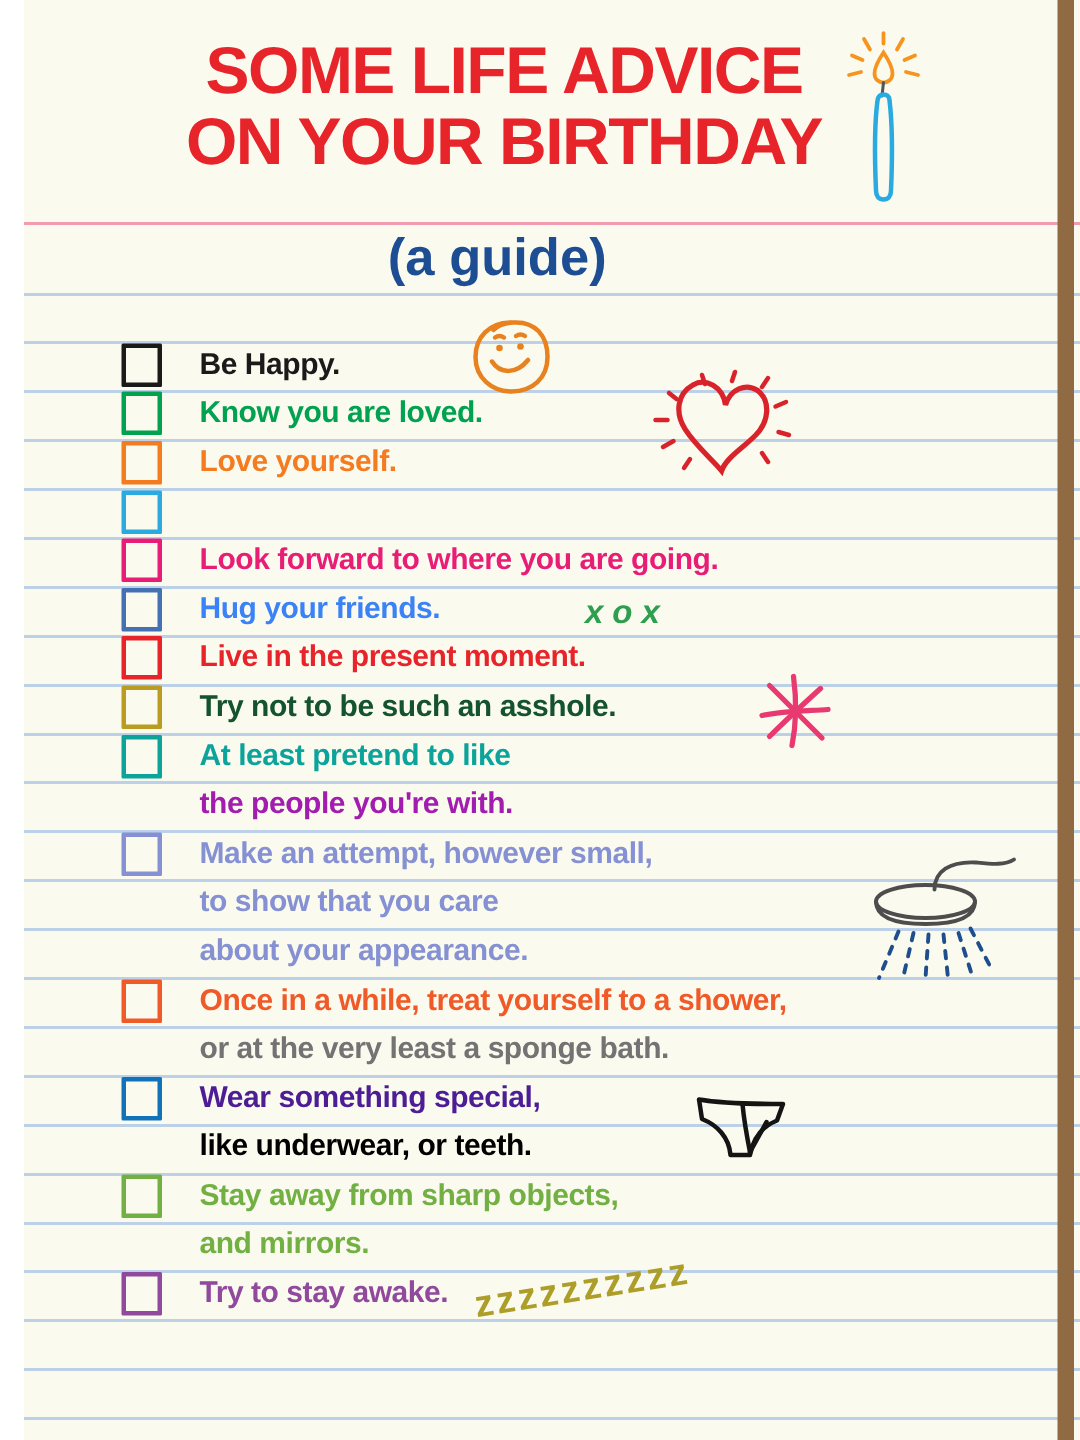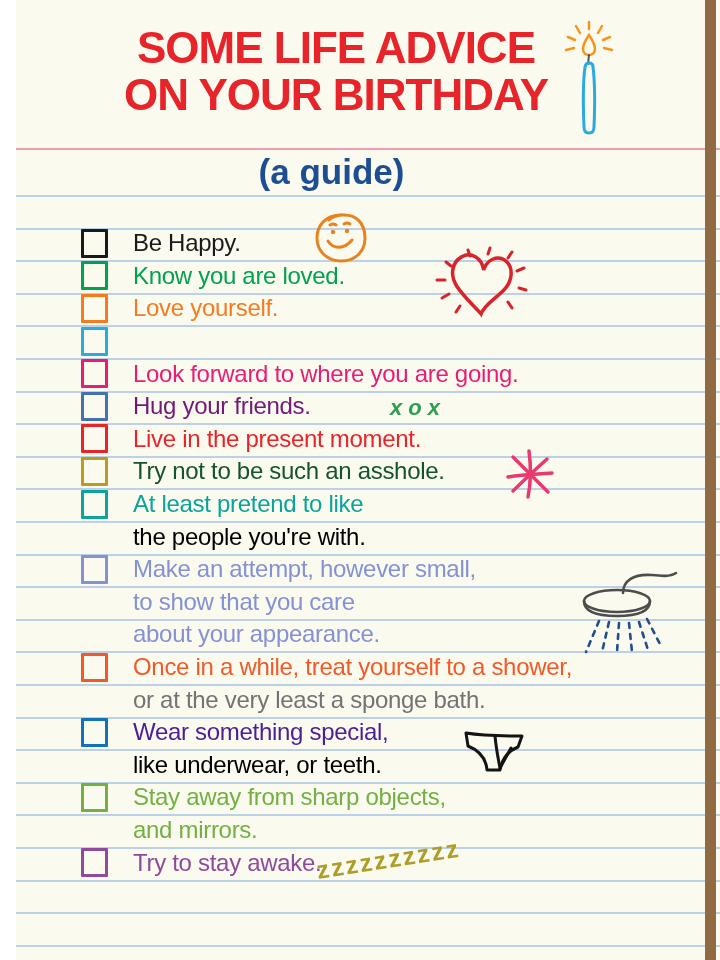--- a/index.html
+++ b/index.html
@@ -22,21 +22,21 @@
   .subtitle{
     position:absolute;top:152px;left:0;width:631px;text-align:center;
     font-weight:bold;font-size:35px;
   }
   .checklist{position:absolute;left:65px;top:227px;width:620px;}
   .check-line{display:flex;align-items:center;height:32.6px;}
   .checkbox{
     flex:0 0 auto;width:21px;height:23px;border:3px solid #000;margin-right:25px;
     background:transparent;border-radius:1px;
   }
-  .item-label{font-weight:normal;font-size:24px;white-space:nowrap;letter-spacing:-0.3px;}
+  .item-label{font-weight:bold;font-size:20px;white-space:nowrap;letter-spacing:-0.3px;}
   .doodle{position:absolute;}
   .xox{font-weight:bold;font-size:22px;font-style:italic;letter-spacing:6px;}
   .zzz{font-weight:bold;font-size:25px;letter-spacing:2px;transform:rotate(-9deg);transform-origin:left bottom;}
   svg{display:block;}
 </style>
 </head>
 <body>
 
 <div class="card">
 
@@ -82,37 +82,37 @@
   </div>
       <div class="check-line">
     <span class="checkbox" style="border-color: rgb(41, 171, 226);"></span>
   </div>
       <div class="check-line">
     <span class="checkbox" style="border-color: rgb(232, 29, 118);"></span>
     <span class="item-label" style="color: rgb(232, 29, 118);">Look forward to where you are going.</span>
   </div>
       <div class="check-line">
     <span class="checkbox" style="border-color: rgb(68, 112, 180);"></span>
-    <span class="item-label" style="color: #701a75;">Hug your friends.</span>
+    <span class="item-label" style="color: #3b82f6;">Hug your friends.</span>
   </div>
       <div class="check-line">
     <span class="checkbox" style="border-color: rgb(232, 36, 43);"></span>
     <span class="item-label" style="color: rgb(232, 36, 43);">Live in the present moment.</span>
   </div>
       <div class="check-line">
     <span class="checkbox" style="border-color: rgb(185, 156, 33);"></span>
     <span class="item-label" style="color: #14532d;">Try not to be such an asshole.</span>
   </div>
       <div class="check-line">
     <span class="checkbox" style="border-color: rgb(11, 163, 154);"></span>
     <span class="item-label" style="color: rgb(11, 163, 154);">At least pretend to like</span>
   </div>
       <div class="check-line">
     <span class="checkbox" style="visibility: hidden;"></span>
-    <span class="item-label" style="color: #000000;">the people you're with.</span>
+    <span class="item-label" style="color: #a21caf;">the people you're with.</span>
   </div>
       <div class="check-line">
     <span class="checkbox" style="border-color: rgb(133, 145, 210);"></span>
     <span class="item-label" style="color: rgb(133, 145, 210);">Make an attempt, however small,</span>
   </div>
       <div class="check-line">
     <span class="checkbox" style="visibility: hidden;"></span>
     <span class="item-label" style="color: rgb(133, 145, 210);">to show that you care</span>
   </div>
       <div class="check-line">

